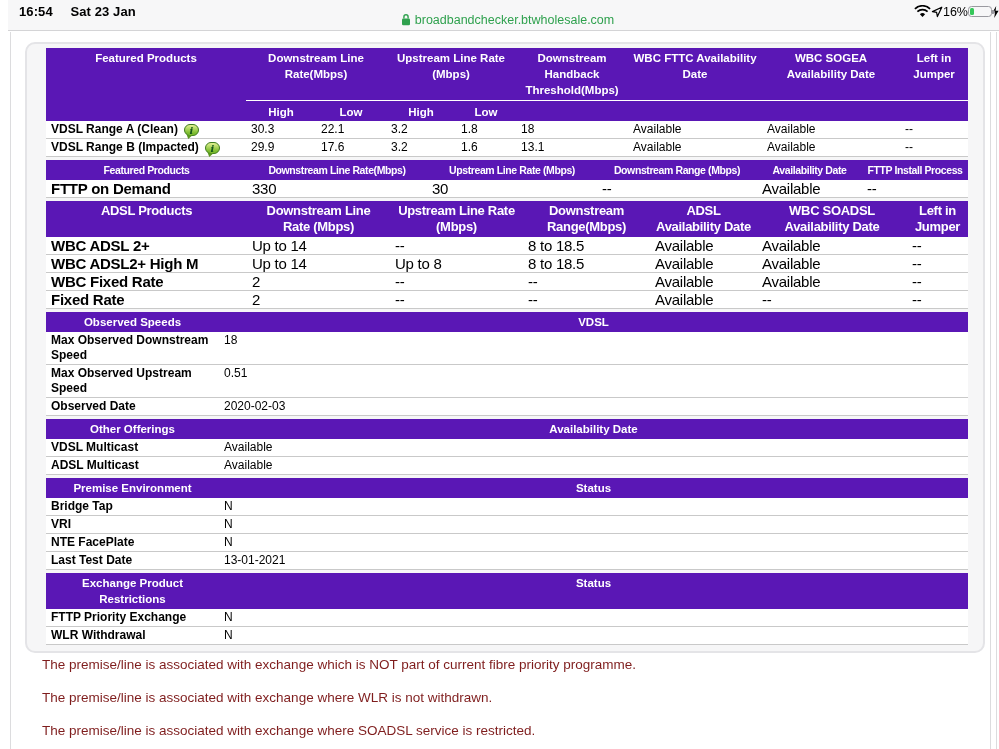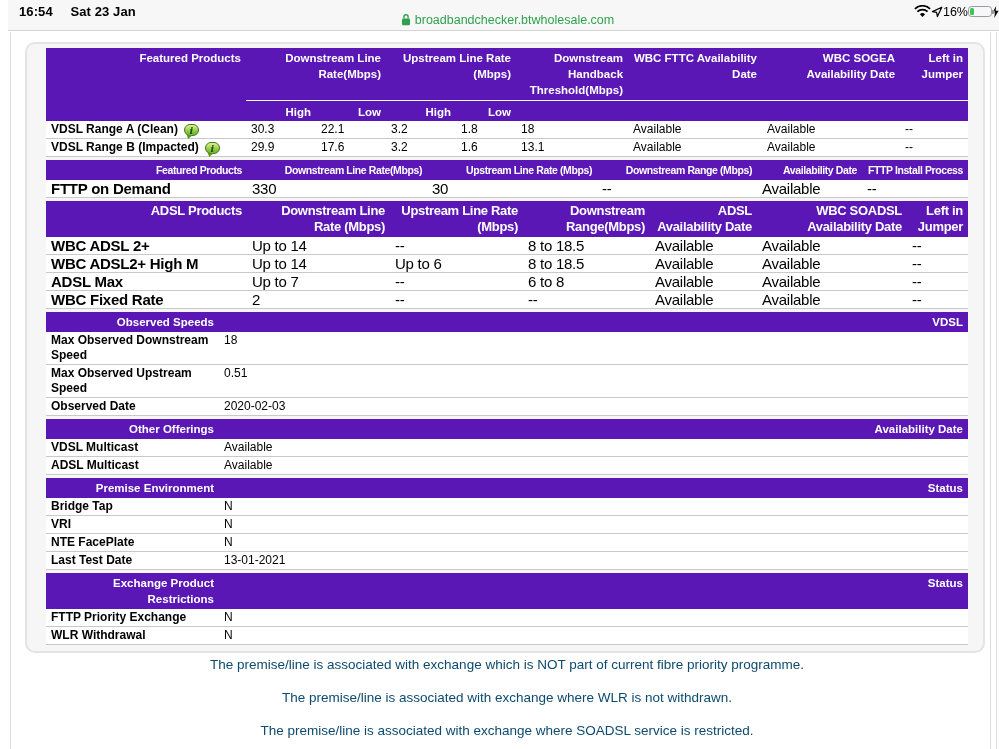--- a/index.html
+++ b/index.html
@@ -20,41 +20,41 @@
   .sb-pct{font-size:12.5px;font-weight:500;color:#000;}
   .battery{position:relative;width:24px;height:11.5px;border:1px solid #9a9aa0;border-radius:3.5px;}
   .battery .fill{position:absolute;left:1px;top:1px;bottom:1px;width:16%;background:var(--batgreen);border-radius:1.5px;}
   .battery .cap{position:absolute;right:-3.5px;top:3px;width:2.5px;height:4.5px;background:#9a9aa0;border-radius:0 2px 2px 0;}
   
   .vline{position:absolute;top:32px;bottom:0;width:1px;background:#dcdcde;}
   
   #panel{position:absolute;left:25px;top:42px;width:960px;height:611px;
     background:#f6f6f7;border:2px solid #e4e4e7;border-radius:10px;padding:4px 0 0 19px;overflow:hidden;}
   table.sec{border-collapse:collapse;table-layout:fixed;width:922px;background:#fff;margin-bottom:3px;}
-  table.sec th{background:var(--purple);color:#fff;font-weight:bold;text-align:right;
+  table.sec th{background:var(--purple);color:#fff;font-weight:bold;text-align:center;
     padding:2px 5px;font-size:11.5px;line-height:16px;vertical-align:top;}
   table.sec tr.sub th{padding:4px 5px 1px 5px;border-top:1px solid #fff;line-height:15px;}
   table.sec td{font-size:12px;line-height:15px;padding:1px 5px;border-bottom:1px solid #c9c9c9;
     vertical-align:top;color:#000;background:#fff;}
   table.sec td.lbl{font-weight:bold;}
   table.condensed th{letter-spacing:-0.3px;font-size:13px;}
   table.condensed td{letter-spacing:-0.25px;font-size:15px;}
   table.one-line th{white-space:nowrap;font-size:10.5px;letter-spacing:-0.4px;}
   
   .info{display:inline-block;margin-left:6px;width:15px;height:12px;
     background:linear-gradient(180deg,#e2f193 0%,#7cbc2f 80%);
     border:1px solid #3f7d1f;border-radius:8px;color:#14561a;
     font:italic bold 10px "DejaVu Serif",serif;text-align:center;line-height:11px;
     position:relative;vertical-align:-1px;}
   .info::after{content:'';position:absolute;left:1px;bottom:-4px;width:0;height:0;
     border-left:3px solid transparent;border-right:3px solid transparent;
     border-top:4px solid #59961f;transform:skewX(-20deg);}
   
   #footnotes{position:absolute;left:42px;top:657px;width:930px;}
-  #footnotes p{font-size:13.5px;line-height:15px;color:#0c4a6e;margin:0 0 18px 0;text-align:center;}
+  #footnotes p{font-size:13.5px;line-height:15px;color:#7f1d1d;margin:0 0 18px 0;}
 </style>
 </head>
 <body>
 
 <div id="statusbar">
   <div class="sb-left">
     <span>16:54</span>
     <span class="sb-date">Sat 23 Jan</span>
   </div>
   <div class="sb-url">
@@ -203,42 +203,42 @@
           <td>Up to 14</td>
           <td>--</td>
           <td>8 to 18.5</td>
           <td>Available</td>
           <td>Available</td>
           <td>--</td>
         </tr>
         <tr>
           <td class="lbl">WBC ADSL2+ High M</td>
           <td>Up to 14</td>
-          <td>Up to 6</td>
+          <td>Up to 8</td>
           <td>8 to 18.5</td>
-          <td>Available</td>
-          <td>Available</td>
-          <td>--</td>
-        </tr>
-        <tr>
-          <td class="lbl">ADSL Max</td>
-          <td>Up to 7</td>
-          <td>--</td>
-          <td>6 to 8</td>
           <td>Available</td>
           <td>Available</td>
           <td>--</td>
         </tr>
         <tr>
           <td class="lbl">WBC Fixed Rate</td>
           <td>2</td>
           <td>--</td>
           <td>--</td>
           <td>Available</td>
           <td>Available</td>
+          <td>--</td>
+        </tr>
+        <tr>
+          <td class="lbl">Fixed Rate</td>
+          <td>2</td>
+          <td>--</td>
+          <td>--</td>
+          <td>Available</td>
+          <td>--</td>
           <td>--</td>
         </tr>
       </tbody>
     </table>
     <table class="sec ">
       <colgroup>
         <col style="width: 173px;">
         <col style="width: 749px;">
       </colgroup>
       <thead>

